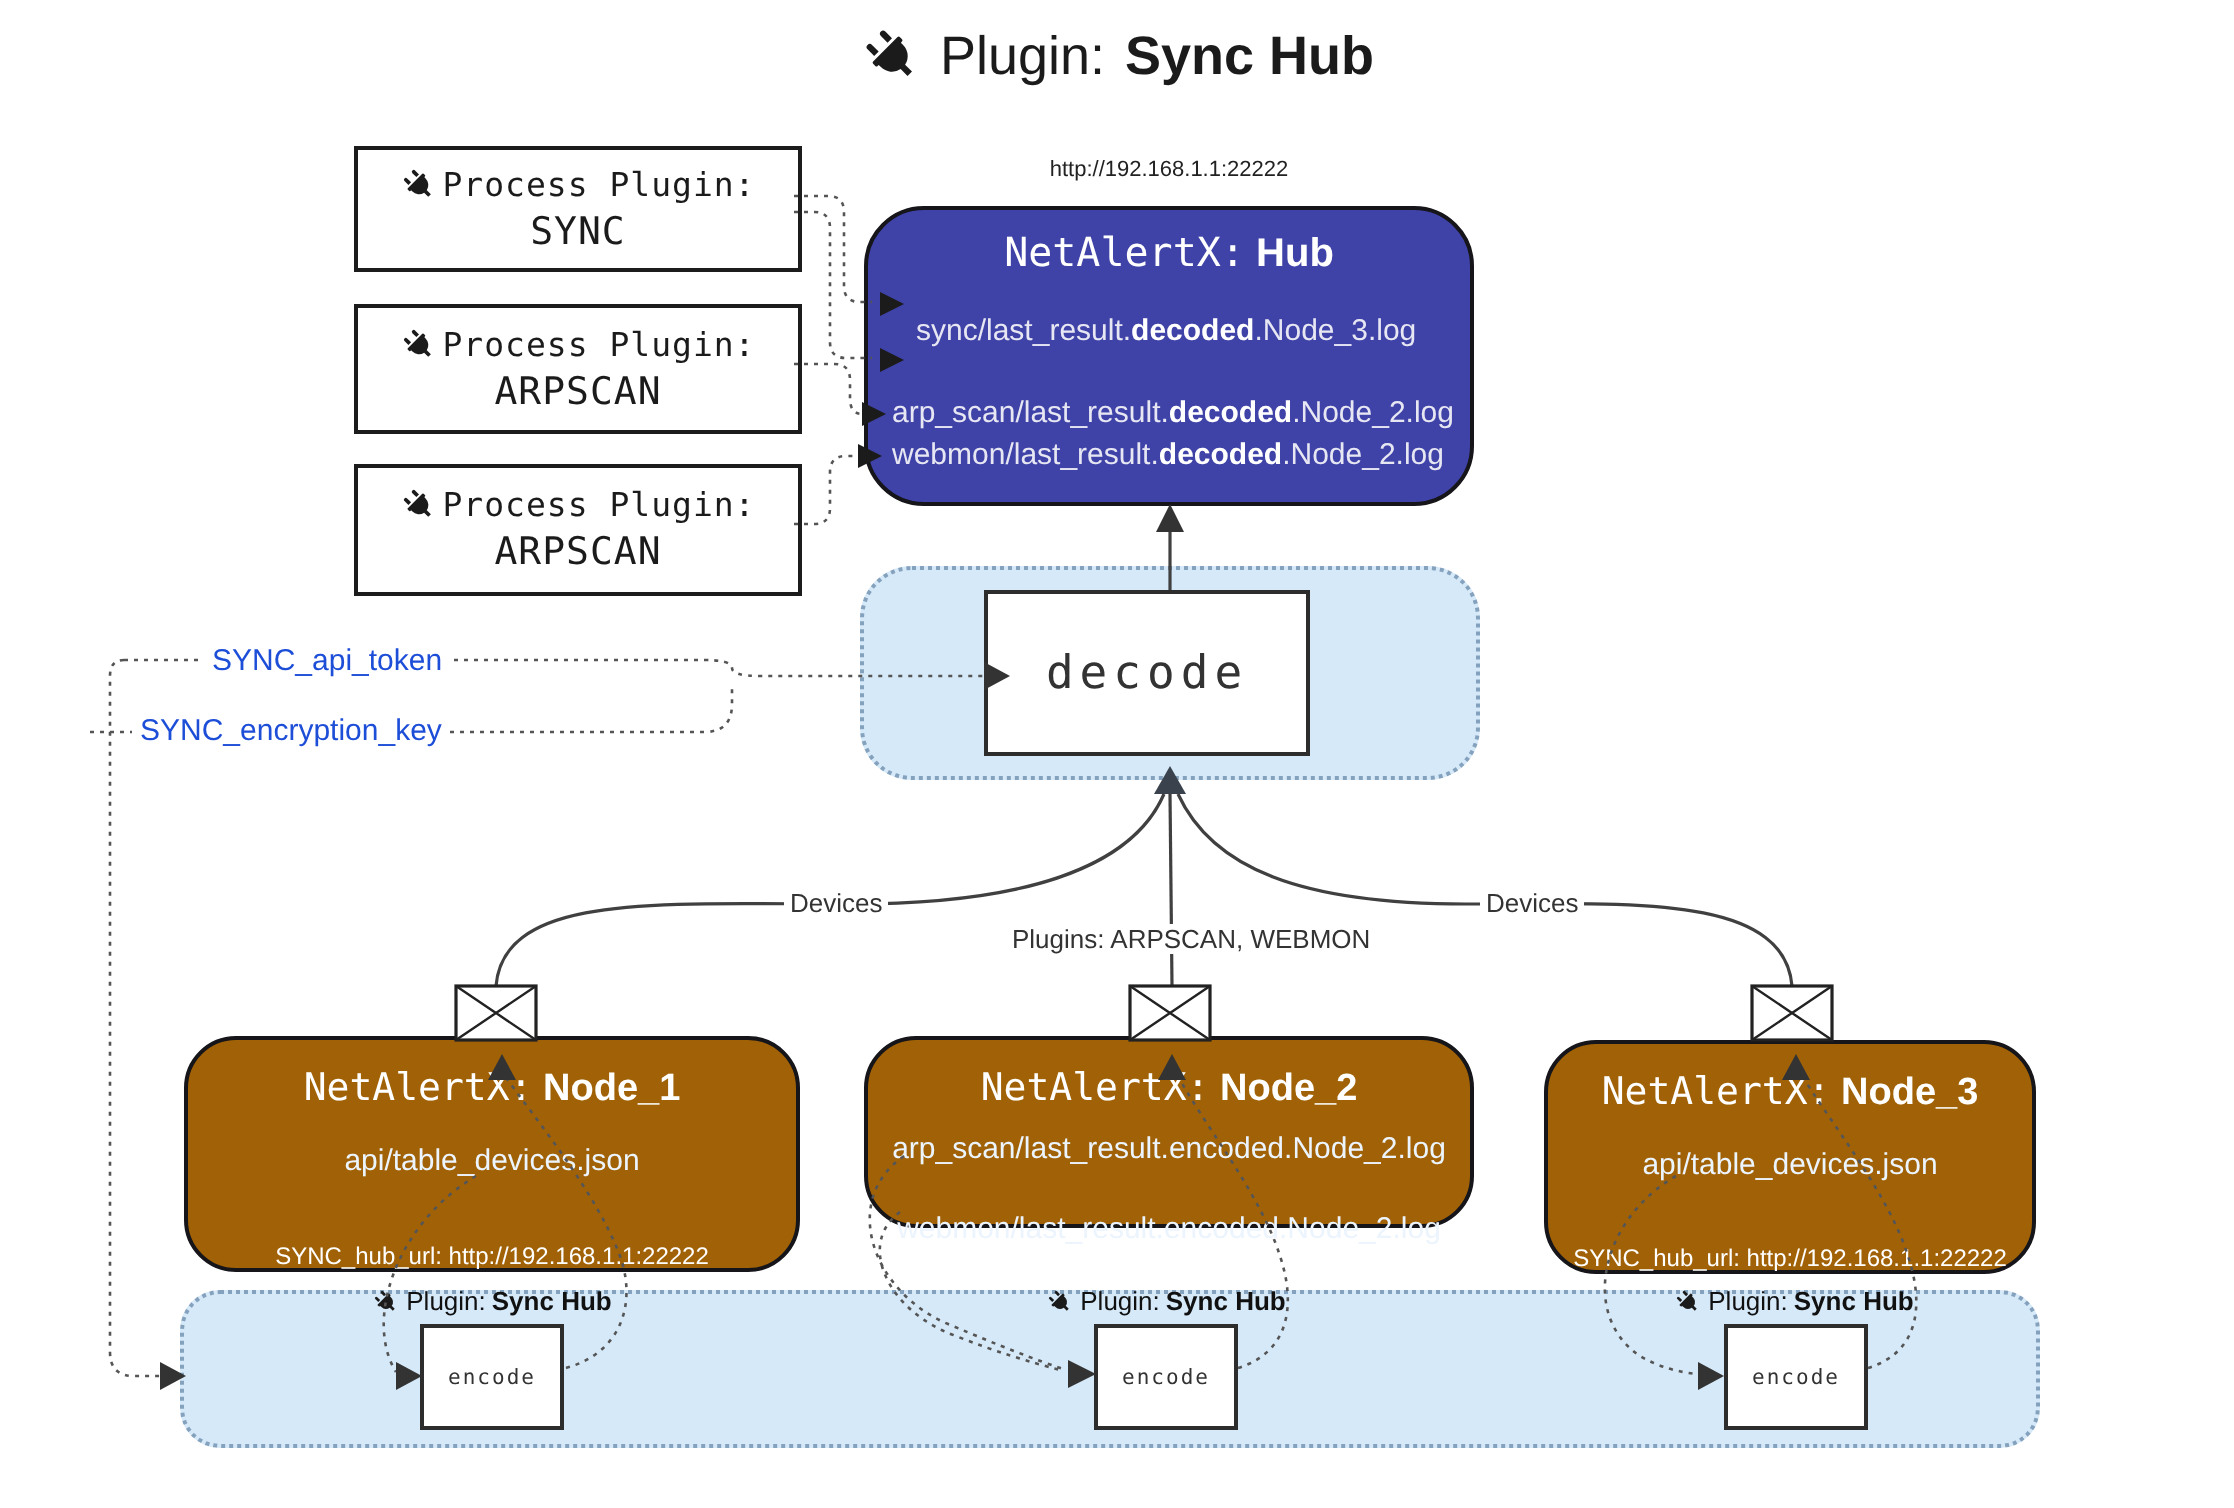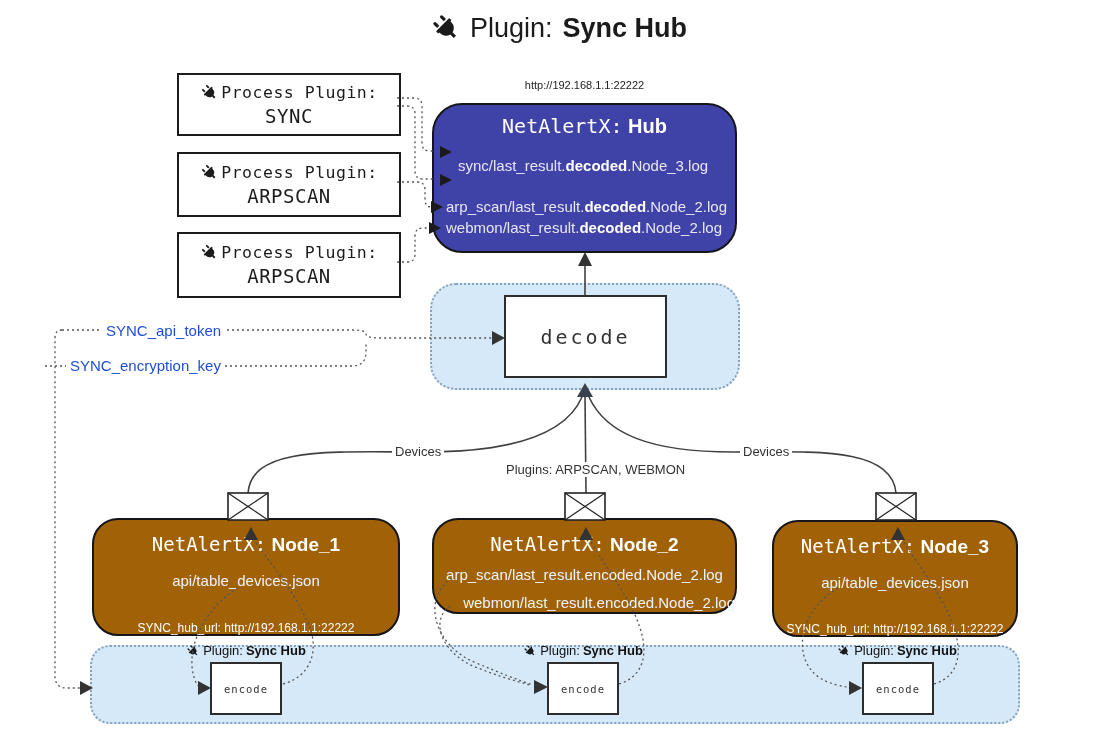--- a/index.html
+++ b/index.html
@@ -27,21 +27,21 @@
   .hub-title{position:absolute;top:9px;left:0;width:100%;text-align:center;font-size:20px;color:#fff;}
   .hub-title .pre{font-family:"DejaVu Sans Mono",monospace;}
   .hub-line{position:absolute;height:20px;font-size:15px;color:#e7e7f4;white-space:nowrap;}
   .hub-line b{color:#ffffff;}
 
   
   .panel{background:#d6e9f9;border:2px dotted #84a2bd;box-sizing:border-box;z-index:0;}
   .decode-wrap{left:430px;top:283px;width:310px;height:107px;border-radius:26px;}
   .iobox{background:#fff;border:2px solid #2d2d2d;box-sizing:border-box;z-index:1;
          display:flex;align-items:center;justify-content:center;color:#333;}
-  .decode-box{left:504px;top:295px;width:163px;height:83px;font-size:20px;letter-spacing:3px;}
+  .decode-box{left:492px;top:295px;width:163px;height:83px;font-size:23px;letter-spacing:3px;}
 
   
   .tok{background:#fff;padding:0 4px;font-size:15px;color:#1d4ed8;z-index:4;white-space:nowrap;}
 
   
   .node{background:#a16207;border:2px solid #15151a;border-radius:26px;box-sizing:border-box;z-index:1;}
   .node-title{position:absolute;top:13px;left:0;width:100%;text-align:center;font-size:19px;color:#fff;white-space:nowrap;}
   .node-title .pre{font-family:"DejaVu Sans Mono",monospace;}
   .node-file{position:absolute;left:0;width:100%;text-align:center;font-size:15px;color:#ecf4fd;white-space:nowrap;}
   .node-url{position:absolute;left:0;width:100%;text-align:center;font-size:12px;color:#fff;white-space:nowrap;}
@@ -122,21 +122,21 @@
 <div class="abs tok" style="left:66px;top:357px;">SYNC_encryption_key</div>
 
 <div class="abs node" style="left:92px;top:518px;width:308px;height:118px;">
   <div class="node-title"><span class="pre">NetAlertX:</span> <b>Node_1</b></div>
   <div class="node-file" style="top:52px;">api/table_devices.json</div>
   <div class="node-url" style="top:101px;">SYNC_hub_url: http://192.168.1.1:22222</div>
 </div>
 <div class="abs node" style="left:432px;top:518px;width:305px;height:96px;">
   <div class="node-title"><span class="pre">NetAlertX:</span> <b>Node_2</b></div>
   <div class="node-file" style="top:46px;">arp_scan/last_result.encoded.Node_2.log</div>
-  <div class="node-file" style="top:74px;text-align:right;">webmon/last_result.encoded.Node_2.log</div>
+  <div class="node-file" style="top:86px;">webmon/last_result.encoded.Node_2.log</div>
   <div class="node-url" style="top:101px;">SYNC_hub_url: http://192.168.1.1:22222</div>
 </div>
 <div class="abs node" style="left:772px;top:520px;width:246px;height:117px;">
   <div class="node-title"><span class="pre">NetAlertX:</span> <b>Node_3</b></div>
   <div class="node-file" style="top:52px;">api/table_devices.json</div>
   <div class="node-url" style="top:100px;">SYNC_hub_url: http://192.168.1.1:22222</div>
 </div>
 
 <div class="abs panel band"></div>
 <div class="abs enc-label" style="left:170px;top:643px;width:152px;">

